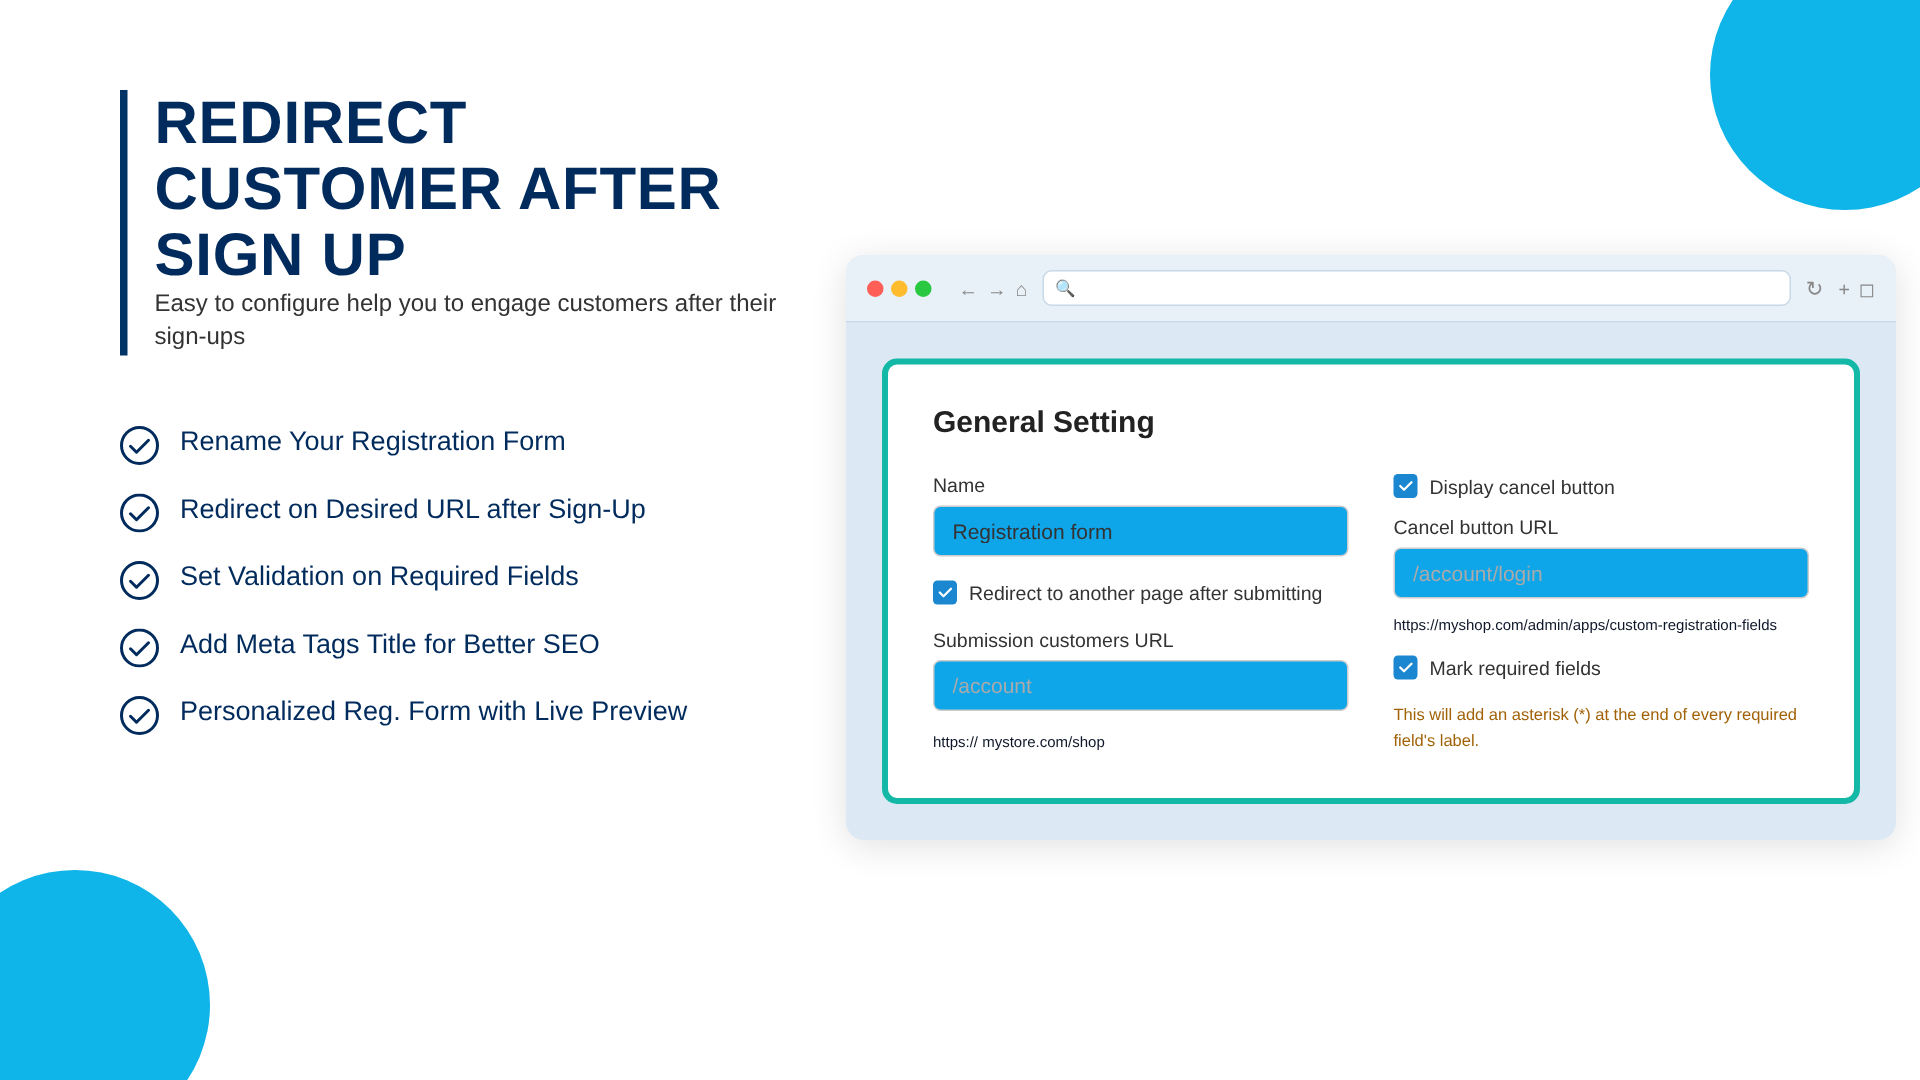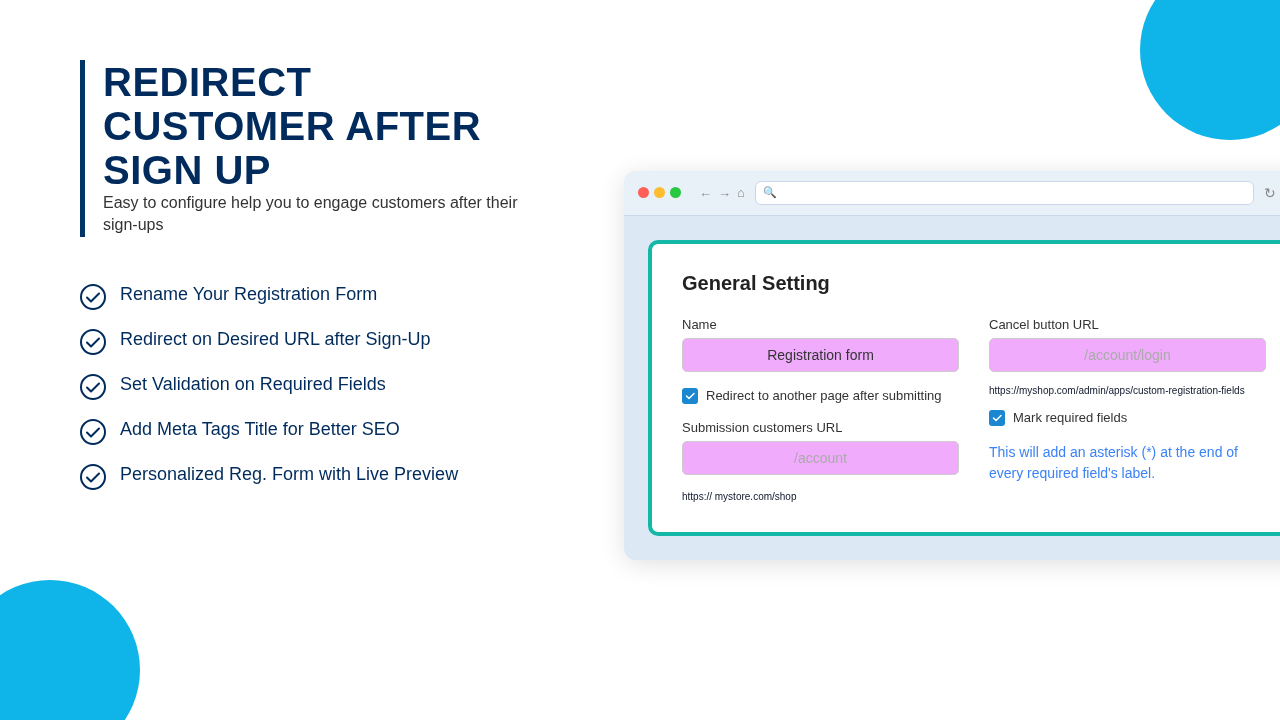--- a/index.html
+++ b/index.html
@@ -34,21 +34,21 @@
       z-index: 0;
     }
 
     .page-content {
       position: relative;
       z-index: 1;
       display: flex;
       flex-direction: row;
       height: 100%;
       padding: 50px 60px 40px 80px;
-      gap: 84px;
+      gap: 24px;
     }
 
     
     .left-panel {
       flex: 0 0 460px;
       display: flex;
       flex-direction: column;
       justify-content: flex-start;
       padding-top: 10px;
     }
@@ -207,23 +207,22 @@
       color: #333;
     }
 
     .form-input {
       border: 1px solid #ccc;
       border-radius: 5px;
       padding: 8px 12px;
       font-size: 14px;
       color: #333;
       outline: none;
-      background: #f0abfc;
+      background: #0ea5e9;
       width: 100%;
-      text-align: center;
     }
 
     .form-input::placeholder {
       color: #aaa;
     }
 
     .checkbox-row {
       display: flex;
       align-items: center;
       gap: 8px;
@@ -250,22 +249,22 @@
       color: #333;
     }
 
     .link-text {
       font-size: 10px;
       color: #0f172a;
       text-decoration: none;
     }
 
     .helper-text {
-      font-size: 14px;
-      color: #3b82f6;
+      font-size: 11px;
+      color: #a16207;
       line-height: 1.5;
       margin-top: 4px;
     }
 
     .right-col {
       display: flex;
       flex-direction: column;
       gap: 12px;
     }
   </style>
@@ -369,20 +368,28 @@
 
               <div class="form-group">
                 <label class="form-label">Submission customers URL</label>
                 <input class="form-input" type="text" placeholder="/account" style="">
               </div>
 
               <a class="link-text" href="#">https:// mystore.com/shop</a>
             </div>
 
             <div class="right-col">
+              <div class="checkbox-row">
+                <div class="checkbox-custom">
+                  <svg viewBox="0 0 10 10" fill="none">
+                    <path d="M1.5 5l2.5 2.5 5-5" stroke="#fff" stroke-width="1.5" stroke-linecap="round" stroke-linejoin="round"></path>
+                  </svg>
+                </div>
+                <span class="checkbox-label">Display cancel button</span>
+              </div>
 
               <div class="form-group">
                 <label class="form-label">Cancel button URL</label>
                 <input class="form-input" type="text" placeholder="/account/login" style="">
               </div>
 
               <a class="link-text" href="#" style="word-break:break-all;line-height:1.4;">https://myshop.com/admin/apps/custom-registration-fields</a>
 
               <div class="checkbox-row">
                 <div class="checkbox-custom">

